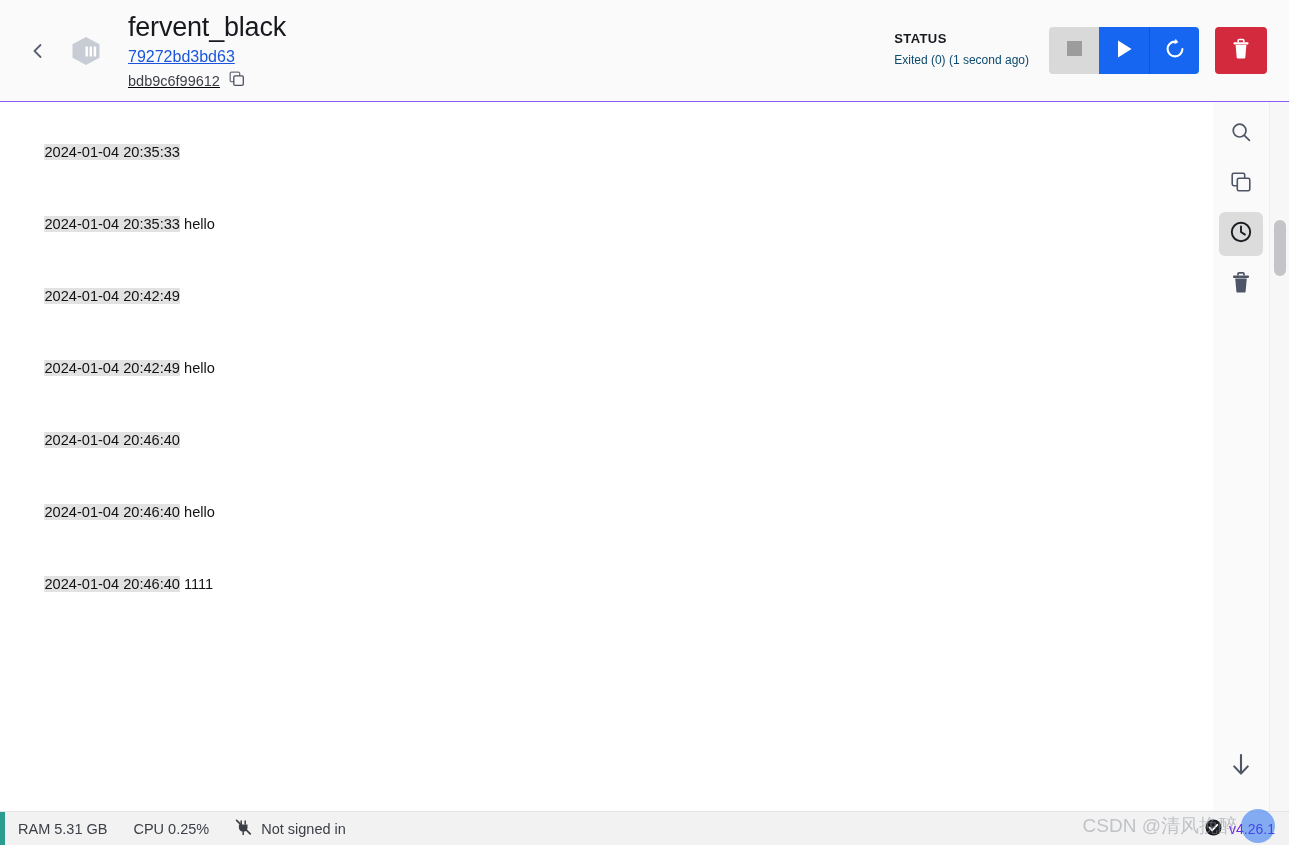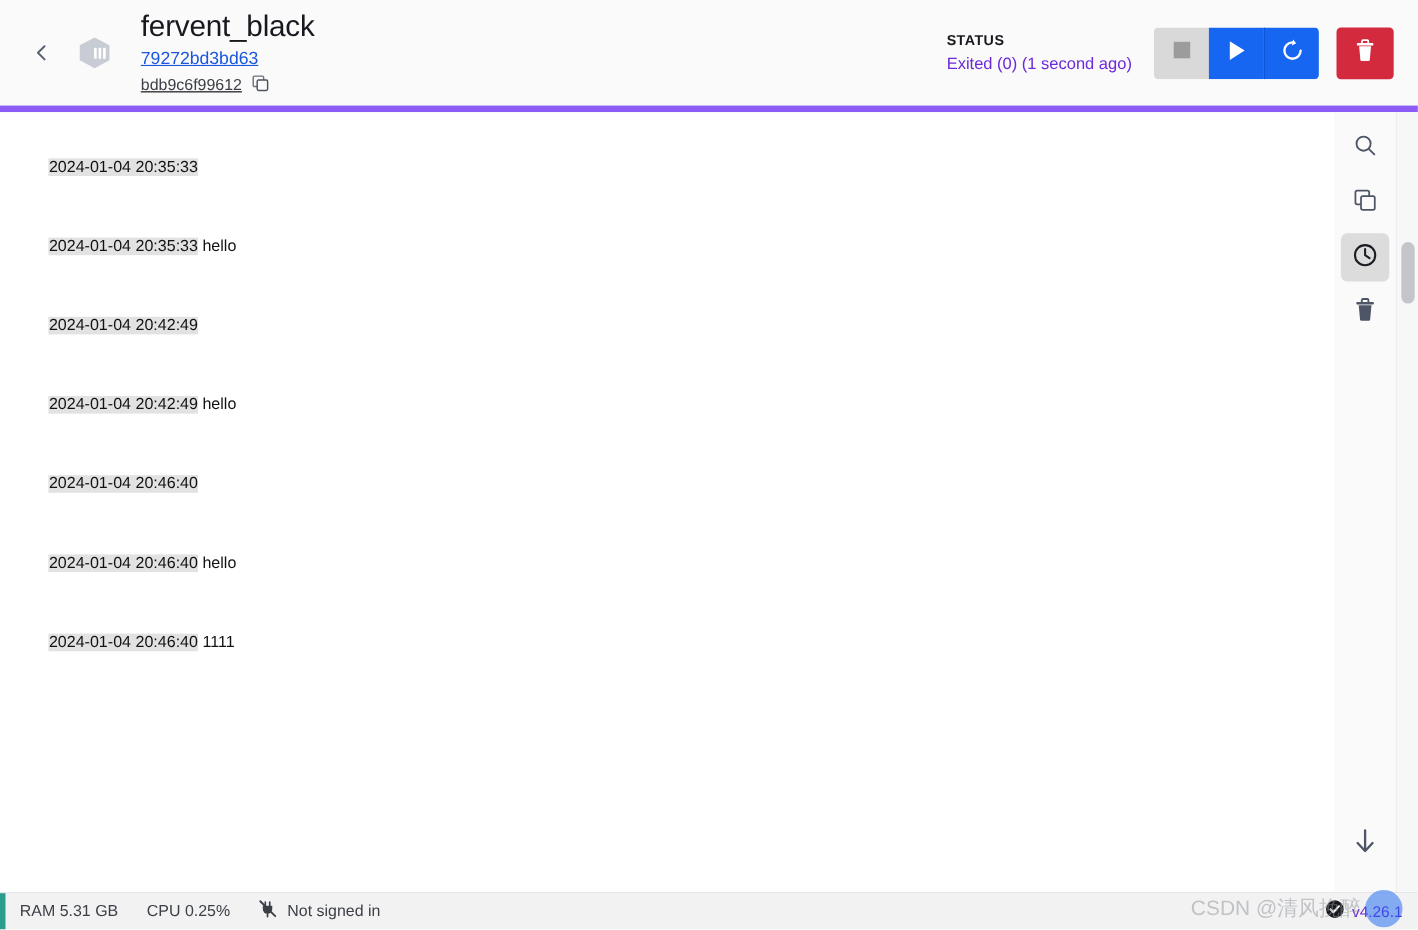--- a/index.html
+++ b/index.html
@@ -21,21 +21,21 @@
     flex-direction: column;
     background: #ffffff;
   }
 
   
   .header {
     position: relative;
     height: 102px;
     flex: 0 0 102px;
     background: #fafafa;
-    border-bottom: 6px solid #8b5cf6;
+    border-bottom: 1px solid #8b5cf6;
     display: flex;
     align-items: center;
     padding: 0 22px 0 18px;
   }
 
   .back-btn {
     width: 40px;
     height: 40px;
     display: flex;
     align-items: center;
@@ -117,22 +117,22 @@
     margin-right: 4px;
   }
   .status-label {
     font-size: 13px;
     font-weight: 700;
     color: #17191e;
     letter-spacing: 0.4px;
     line-height: 18px;
   }
   .status-value {
-    font-size: 15px;
-    color: #6d28d9;
+    font-size: 12px;
+    color: #0c4a6e;
     line-height: 21px;
     margin-top: 2px;
   }
 
   .action-group {
     display: flex;
     align-items: stretch;
     border-radius: 4px;
     overflow: hidden;
     height: 47px;

